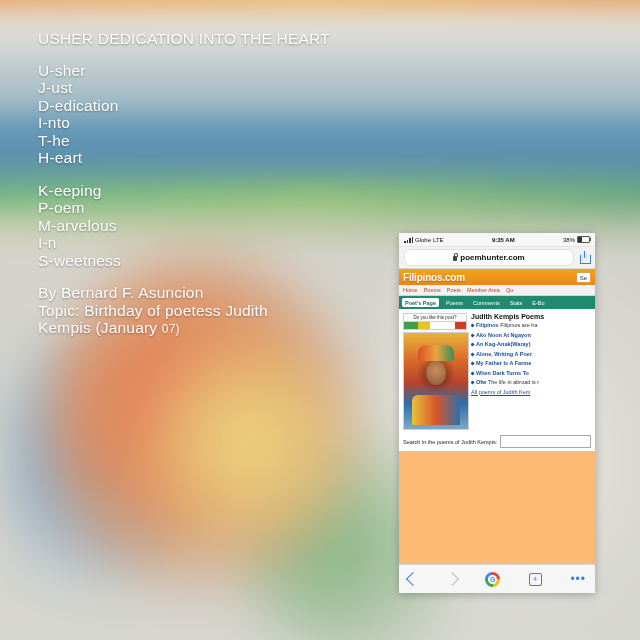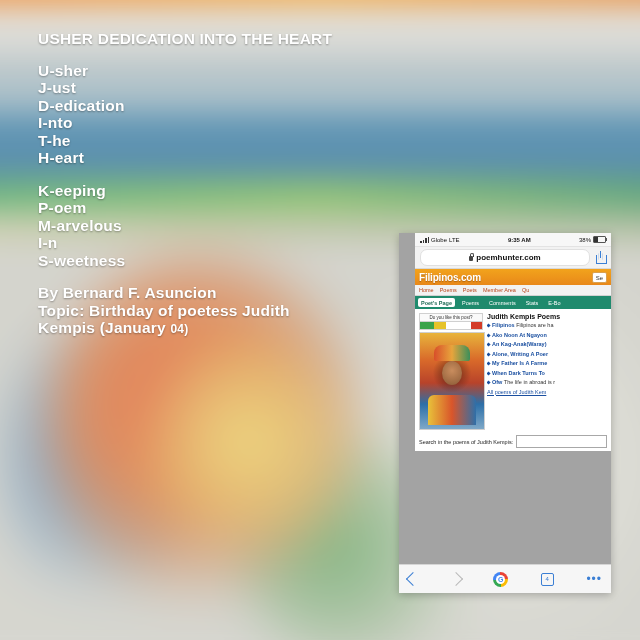--- a/index.html
+++ b/index.html
@@ -67,43 +67,42 @@
     background: rgba(225,225,220,0.30);
   }
 
   
   .poem {
     position: absolute;
     left: 38px;
     top: 30px;
     width: 330px;
     color: #ffffff;
-    font-weight: bold;
+    font-weight: normal;
     font-size: 15.5px;
     line-height: 17.5px;
     text-shadow: 0 1px 2px rgba(0,0,0,0.35);
     letter-spacing: 0.2px;
   }
   .poem .title { margin-bottom: 14px; }
   .poem .stanza { margin-bottom: 15px; }
   .poem .credits { margin-top: 2px; }
   .poem .sub { font-size: 12px; }
 
   
   .phone {
     position: absolute;
     left: 399px;
     top: 233px;
     width: 196px;
     height: 360px;
-    background: #a3a3a3;
+    background: #fdba74;
     overflow: hidden;
     box-shadow: 0 2px 8px rgba(0,0,0,0.25);
     font-size: 6px;
-    padding-left: 16px;
   }
   .status {
     height: 13px;
     background: #f7f7f7;
     display: flex;
     align-items: center;
     padding: 0 5px;
     font-size: 6px;
     color: #111;
     border-bottom: 1px solid #e3e3e3;
@@ -400,21 +399,21 @@
       <div>M-arvelous</div>
       <div>I-n</div>
       <div>S-weetness</div>
     </div>
 
     <div class="credits">
       <div>By Bernard F. Asuncion</div>
       <div>Topic: Birthday of poetess Judith</div>
       <div>
         <span>Kempis (January</span>
-        <span class="sub">04)</span>
+        <span class="sub">07)</span>
       </div>
     </div>
   </div>
 
   <div class="phone">
 
     <div class="status">
       <span class="carrier">
         <span class="bars">
             <i></i>

